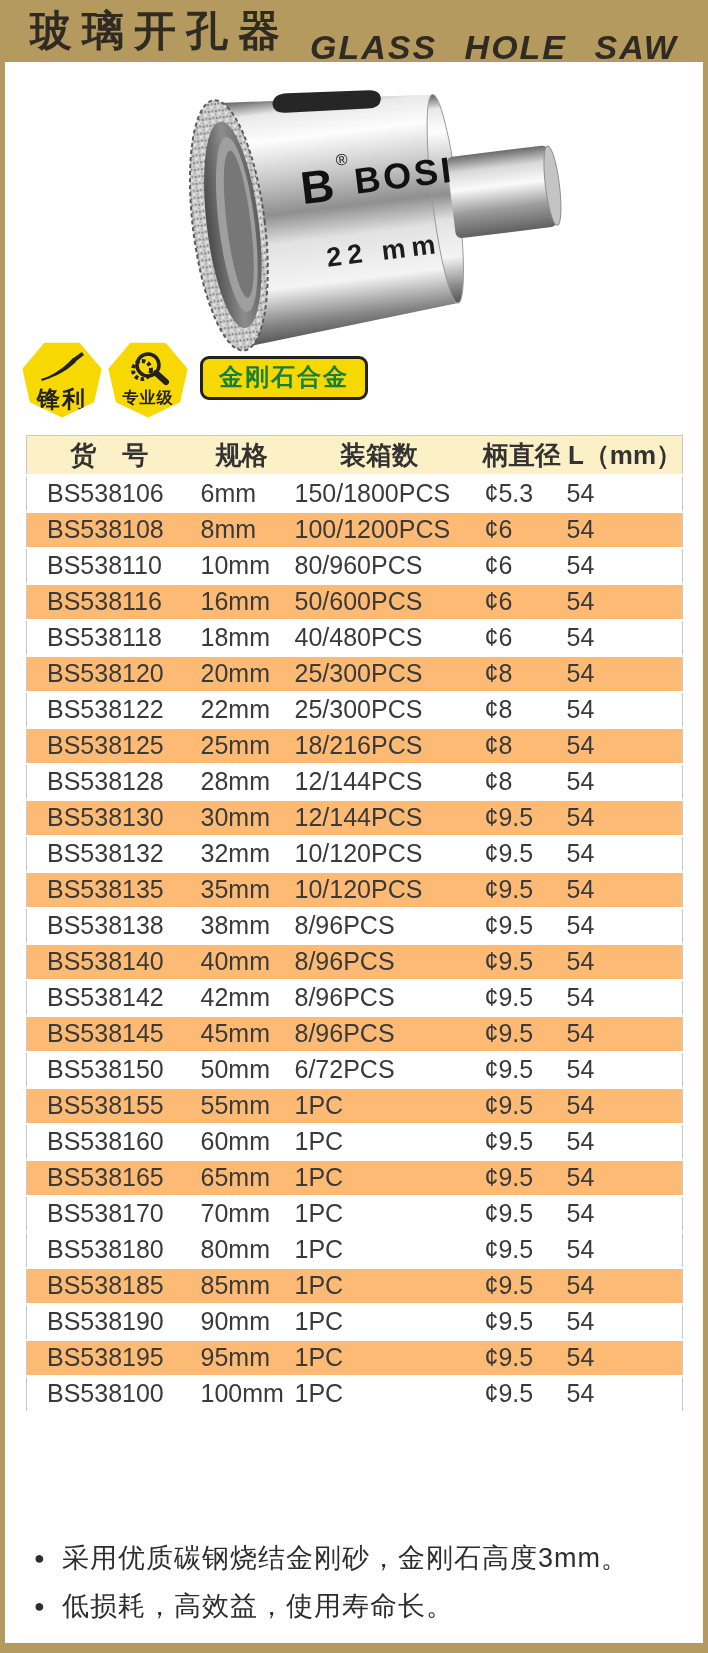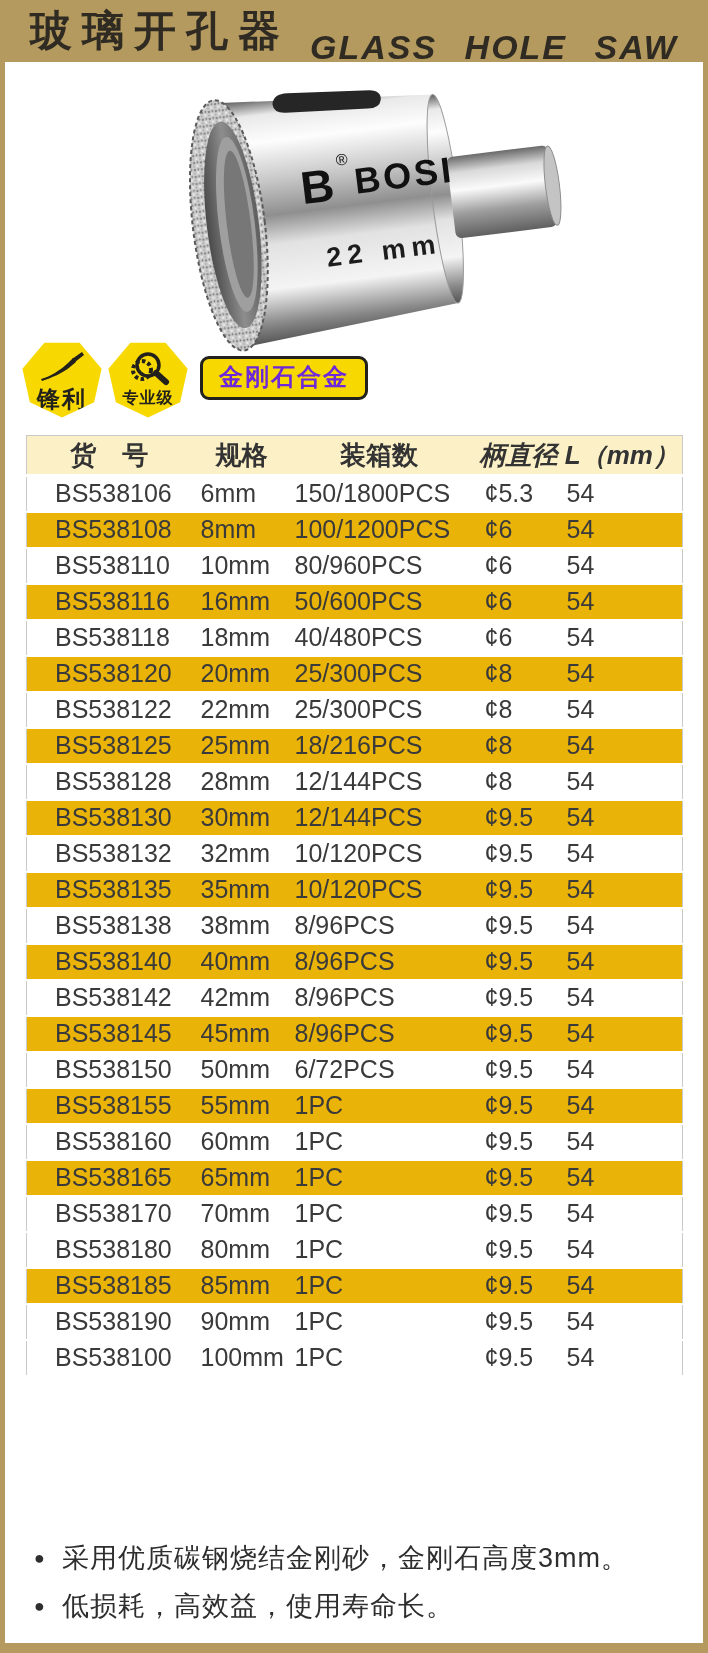--- a/index.html
+++ b/index.html
@@ -32,41 +32,41 @@
     display:flex; flex-direction:column; align-items:center;
     margin-right:-2px;
   }
   .badge svg { margin-top:13px; }
   .badge-label { position:absolute; top:52px; width:100%; text-align:center;
                  font-weight:bold; color:#22211c; }
   .badge-label.small { font-size:16px; letter-spacing:1px; }
   .badge-label.big { font-size:23px; letter-spacing:2px; top:48px; }
   .material-tag {
     margin-left:10px; background:#f7d800; border:3px solid #22211c; border-radius:9px;
-    padding:2px 16px 4px 16px; font-size:24px; font-weight:bold; color:#6d28d9;
+    padding:2px 16px 4px 16px; font-size:24px; font-weight:bold; color:#15803d;
     letter-spacing:2px;
   }
 
   
   .spec-table {
     position:absolute; top:435px; left:26px; width:656px;
     border-collapse:collapse; table-layout:fixed;
     border:1px solid #c9c9c9;
   }
   .spec-table th {
     background:#fbf0c6; height:40px; font-size:26px; font-weight:bold; color:#333;
     border-bottom:3px solid #ffffff; text-align:center; white-space:nowrap;margin-top:27px;
   }
-  .spec-table th.shank-l-header { text-align:center; padding-left:10px;font-style:italic; }
+  .spec-table th.shank-l-header { text-align:right; padding-left:10px; }
   .spec-table td {
     height:36px; font-size:25px; color:#3a3a3a; white-space:nowrap;
     border-bottom:2px solid #ffffff; text-align:left;
   }
-  .spec-table tr.alt { background:#eab308; }
-  .spec-table td:nth-child(1){ padding-left:28px;margin-top:8px; }
+  .spec-table tr.alt { background:#fdba74; }
+  .spec-table td:nth-child(1){ padding-left:20px;margin-top:8px; }
   .spec-table td:nth-child(2){ padding-left:9px; }
   .spec-table td:nth-child(3){ padding-left:3px; }
   .spec-table td:nth-child(4){ padding-left:18px; }
   .spec-table td:nth-child(5){ text-align:left; }
 
   
   .notes { position:absolute; top:1538px; left:30px; width:650px; }
   .note-line { display:flex; align-items:flex-start; font-size:27px; color:#2e2e2e;
                line-height:40px; margin-bottom:8px; letter-spacing:1px; }
   .bullet { font-size:18px; margin:0 16px 0 4px; line-height:40px; color:#2e2e2e; }
@@ -339,20 +339,27 @@
     <td>¢9.5</td>
     <td>54</td>
   </tr>
       <tr>
     <td>BS538190</td>
     <td>90mm</td>
     <td>1PC</td>
     <td>¢9.5</td>
     <td>54</td>
   </tr>
+      <tr class="alt">
+    <td>BS538195</td>
+    <td>95mm</td>
+    <td>1PC</td>
+    <td>¢9.5</td>
+    <td>54</td>
+  </tr>
       <tr>
     <td>BS538100</td>
     <td>100mm</td>
     <td>1PC</td>
     <td>¢9.5</td>
     <td>54</td>
   </tr>
     </tbody>
 </table>
 

